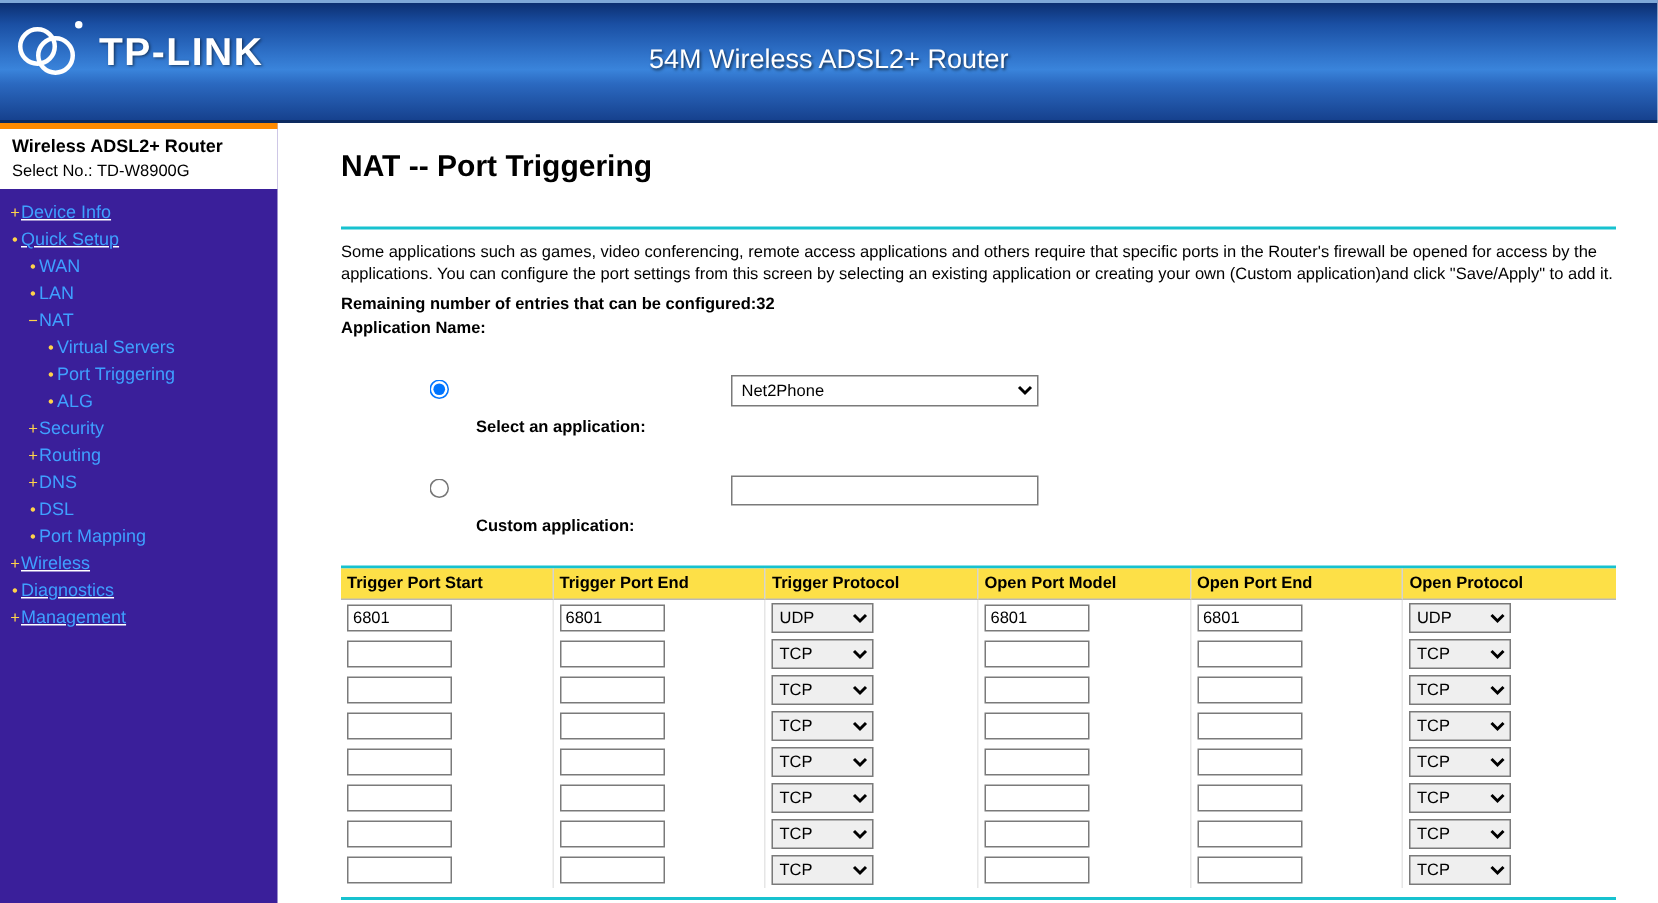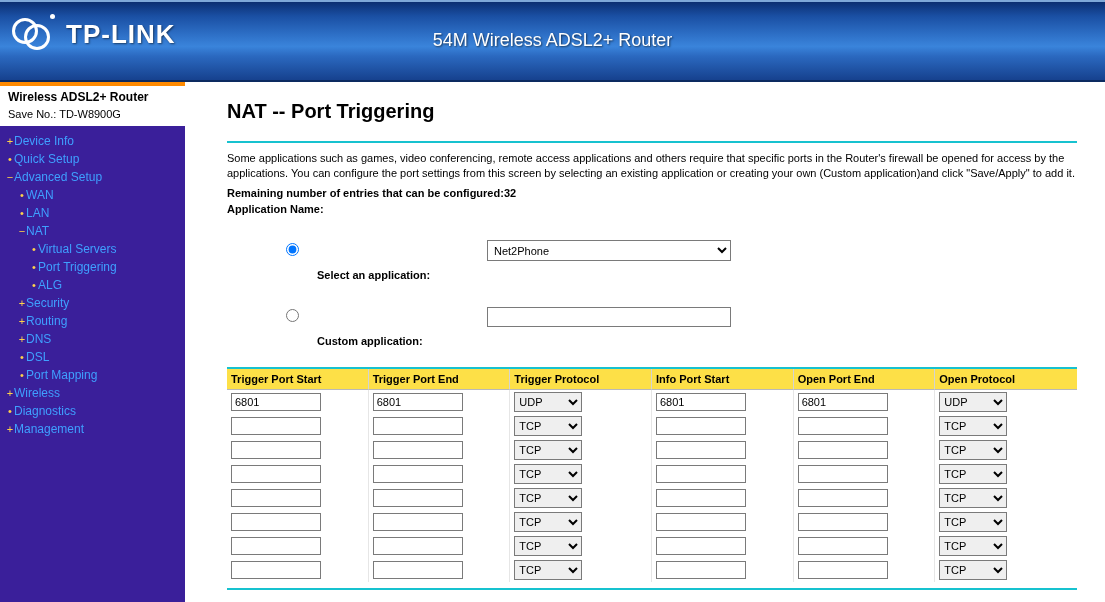--- a/index.html
+++ b/index.html
@@ -97,34 +97,34 @@
   }
   .side .marker{
     color:#ffd34a;
     display:inline-block;
     width:8px;
     text-align:center;
   }
   .side .minus .marker::before{ content:"−"; }
   .side .plus  .marker::before{ content:"+"; }
   .side .dot   .marker::before{ content:"•"; }
-  .side .lvl1{ padding-left:2px;}
+  .side .lvl1{ padding-left:2px;text-decoration:underline;}
   .side .lvl2{ padding-left:14px;}
   .side .lvl3{ padding-left:26px;}
 
   
   .content{
     flex:1;
     padding:18px 28px 12px 42px;
     overflow:auto;
   }
   .content h1{
     font-size:20px;
     font-weight:bold;
-    margin-bottom:18px;
+    margin-bottom:28px;
   }
   .hr-thick{
     border:none;
     border-top:2px solid #17c2cf;
     margin-bottom:8px;
   }
   .intro{
     font-size:11px;
     line-height:1.35;
     margin-bottom:6px;
@@ -143,21 +143,21 @@
     width:90px; text-align:right; padding-right:18px;
   }
   .app-row .lbl{
     width:170px;
     font-weight:bold;
     font-size:11px;
     margin-top:48px;
   }
   .app-row .ctrl select,
   .app-row .ctrl input{
-    width:244px;
+    width:205px;
     font-size:11px;
     height:20px;
     border:1px solid #7a7a7a;
     background:#fff;
     padding:1px 2px;
   }
   .app-row .ctrl select{ height:21px; }
 
   .tbl-wrap{
     margin-top:20px;
@@ -180,21 +180,21 @@
     border-right:1px solid #d3d3d3;
     background:#fde047;
   }
   table.grid th:last-child{ border-right:none;}
   table.grid td{
     padding:2px 4px;
     border-right:1px solid #e6e6e6;
   }
   table.grid td:last-child{ border-right:none;}
   table.grid input[type=text]{
-    width:90px;
+    width:70px;
     height:18px;
     border:1px solid #7a7a7a;
     background:#fff;
     font-size:11px;
     padding:0 3px;
   }
   table.grid select{
     width:68px;
     height:20px;
     border:1px solid #7a7a7a;
@@ -228,28 +228,27 @@
   </div>
   <div class="title-text">54M Wireless ADSL2+ Router</div>
 </div>
 
 <div class="main">
 
   <div class="side">
     <div class="model-box">
       <div class="p2">Wireless ADSL2+ Router</div>
       <div class="p3">
-        <span>Save No.:</span>
+        <span>Select No.:</span>
         <span>TD-W8900G</span>
       </div>
     </div>
     <ul id="side-list">
         <li class="plus lvl1"><span class="marker"></span><a>Device Info</a></li>
         <li class="dot lvl1"><span class="marker"></span><a>Quick Setup</a></li>
-        <li class="minus lvl1"><span class="marker"></span><a>Advanced Setup</a></li>
         <li class="dot lvl2"><span class="marker"></span><a>WAN</a></li>
         <li class="dot lvl2"><span class="marker"></span><a>LAN</a></li>
         <li class="minus lvl2"><span class="marker"></span><a>NAT</a></li>
         <li class="dot lvl3"><span class="marker"></span><a>Virtual Servers</a></li>
         <li class="dot lvl3"><span class="marker"></span><a>Port Triggering</a></li>
         <li class="dot lvl3"><span class="marker"></span><a>ALG</a></li>
         <li class="plus lvl2"><span class="marker"></span><a>Security</a></li>
         <li class="plus lvl2"><span class="marker"></span><a>Routing</a></li>
         <li class="plus lvl2"><span class="marker"></span><a>DNS</a></li>
         <li class="dot lvl2"><span class="marker"></span><a>DSL</a></li>
@@ -291,21 +290,21 @@
       </div>
     </div>
 
     <div class="tbl-wrap">
       <table class="grid">
         <thead>
             <tr id="hdr-row">
               <th>Trigger Port Start</th>
               <th>Trigger Port End</th>
               <th>Trigger Protocol</th>
-              <th>Info Port Start</th>
+              <th>Open Port Model</th>
               <th>Open Port End</th>
               <th>Open Protocol</th>
             </tr>
           </thead>
         <tbody id="grid-body">
             <tr>
               <td><input type="text" value="6801" style=""></td>
               <td><input type="text" value="6801" style=""></td>
               <td><select><option>TCP</option><option selected="">UDP</option><option>TCP/UDP</option></select></td>
               <td><input type="text" value="6801" style=""></td>

